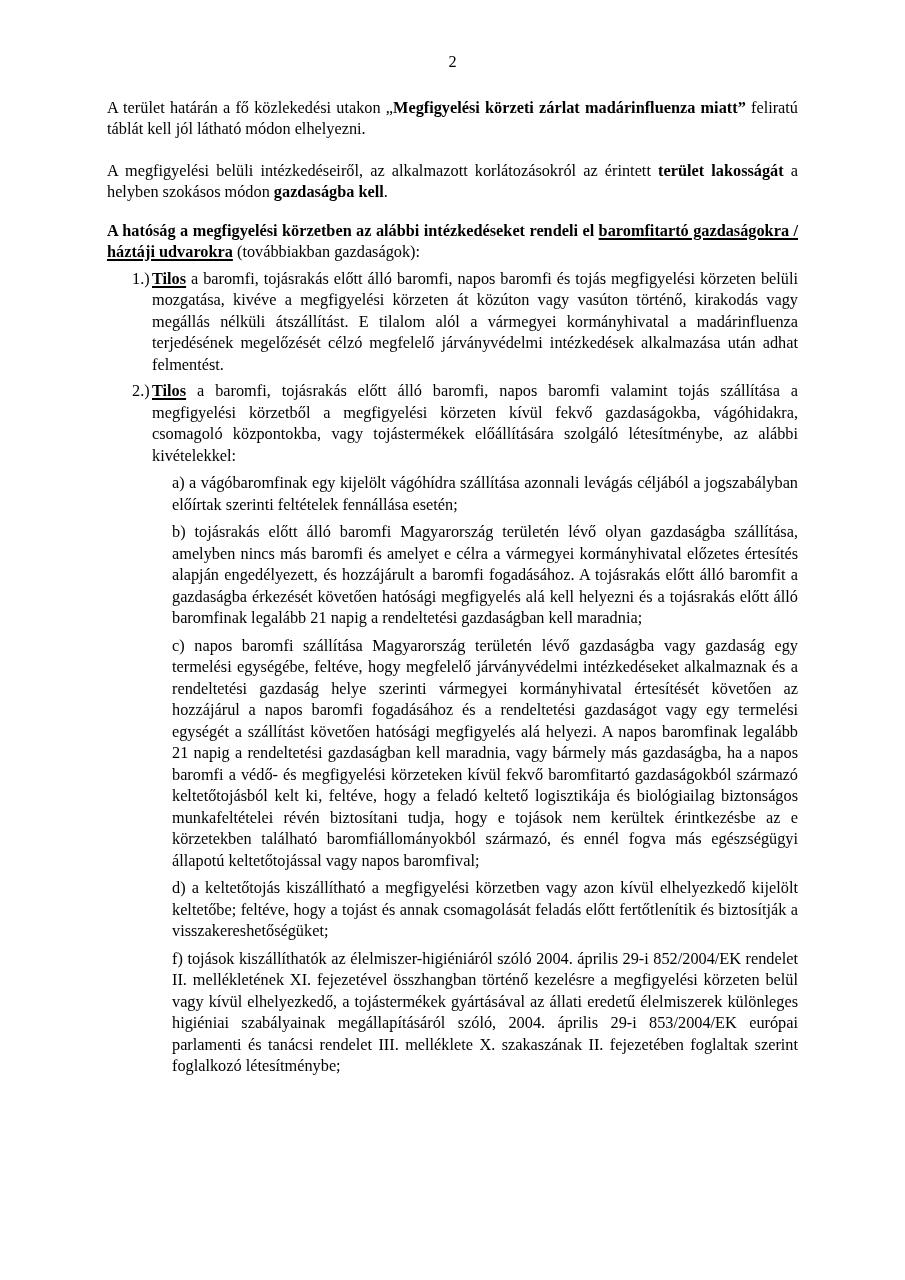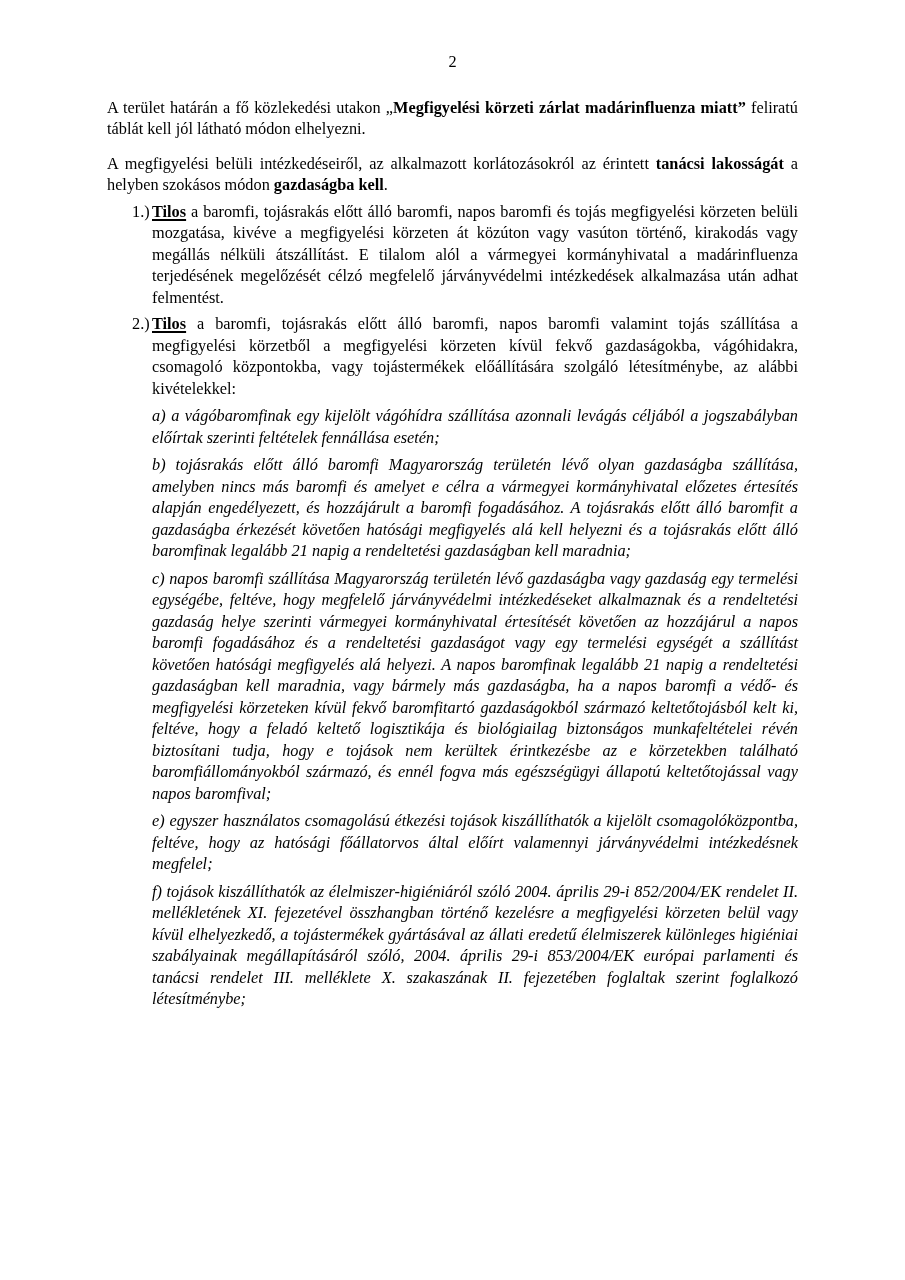--- a/index.html
+++ b/index.html
@@ -21,49 +21,49 @@
   }
   .page-number {
     text-align: center;
     margin-bottom: 24px;
   }
   .content { text-align: justify; }
   .block {
     text-align: justify;
     hyphens: none;
   }
-  .paragraph { margin-top: 13px; }
+  .paragraph { margin-top: 20px; }
   .heading   { margin-top: 17px; }
   .list-item {
     margin-top: 5px;
     position: relative;
     padding-left: 45px;
   }
   .list-item .li-num {
     position: absolute;
     left: 25px;
     top: 0;
   }
   .sub-item {
     margin-top: 6px;
-    margin-left: 45px;
-    font-style: italic;
+    margin-left: 65px;
   }
   .b { font-weight: bold; }
   .u { text-decoration: underline; text-decoration-thickness: 1.5px; text-underline-offset: 2px; }
 </style>
 </head>
 <body>
 
 <div class="page">
   <div class="page-number">2</div>
   <div class="content" id="content">
       <div class="block paragraph"><span>A terület határán a fő közlekedési utakon „</span><span class="b">Megfigyelési körzeti zárlat madárinfluenza miatt”</span><span> feliratú táblát kell jól látható módon elhelyezni.</span></div>
-      <div class="block paragraph"><span>A megfigyelési belüli intézkedéseiről, az alkalmazott korlátozásokról az érintett </span><span class="b">tanácsi lakosságát</span><span> a helyben szokásos módon </span><span class="b">gazdaságba kell</span><span>.</span></div>
+      <div class="block paragraph"><span>A megfigyelési belüli intézkedéseiről, az alkalmazott korlátozásokról az érintett </span><span class="b">terület lakosságát</span><span> a helyben szokásos módon </span><span class="b">gazdaságba kell</span><span>.</span></div>
+      <div class="block heading"><span class="b">A hatóság a megfigyelési körzetben az alábbi intézkedéseket rendeli el </span><span class="b u">baromfitartó gazdaságokra / háztáji udvarokra</span><span> (továbbiakban gazdaságok):</span></div>
       <div class="block list-item"><span class="li-num">1.)</span><span class="b u">Tilos</span><span> a baromfi, tojásrakás előtt álló baromfi, napos baromfi és tojás megfigyelési körzeten belüli mozgatása, kivéve a megfigyelési körzeten át közúton vagy vasúton történő, kirakodás vagy megállás nélküli átszállítást. E tilalom alól a vármegyei kormányhivatal a madárinfluenza terjedésének megelőzését célzó megfelelő járványvédelmi intézkedések alkalmazása után adhat felmentést.</span></div>
       <div class="block list-item"><span class="li-num">2.)</span><span class="b u">Tilos</span><span> a baromfi, tojásrakás előtt álló baromfi, napos baromfi valamint tojás szállítása a megfigyelési körzetből a megfigyelési körzeten kívül fekvő gazdaságokba, vágóhidakra, csomagoló központokba, vagy tojástermékek előállítására szolgáló létesítménybe, az alábbi kivételekkel:</span></div>
       <div class="block sub-item"><span>a) a vágóbaromfinak egy kijelölt vágóhídra szállítása azonnali levágás céljából a jogszabályban előírtak szerinti feltételek fennállása esetén;</span></div>
       <div class="block sub-item"><span>b) tojásrakás előtt álló baromfi Magyarország területén lévő olyan gazdaságba szállítása, amelyben nincs más baromfi és amelyet e célra a vármegyei kormányhivatal előzetes értesítés alapján engedélyezett, és hozzájárult a baromfi fogadásához. A tojásrakás előtt álló baromfit a gazdaságba érkezését követően hatósági megfigyelés alá kell helyezni és a tojásrakás előtt álló baromfinak legalább 21 napig a rendeltetési gazdaságban kell maradnia;</span></div>
       <div class="block sub-item"><span>c) napos baromfi szállítása Magyarország területén lévő gazdaságba vagy gazdaság egy termelési egységébe, feltéve, hogy megfelelő járványvédelmi intézkedéseket alkalmaznak és a rendeltetési gazdaság helye szerinti vármegyei kormányhivatal értesítését követően az hozzájárul a napos baromfi fogadásához és a rendeltetési gazdaságot vagy egy termelési egységét a szállítást követően hatósági megfigyelés alá helyezi. A napos baromfinak legalább 21 napig a rendeltetési gazdaságban kell maradnia, vagy bármely más gazdaságba, ha a napos baromfi a védő- és megfigyelési körzeteken kívül fekvő baromfitartó gazdaságokból származó keltetőtojásból kelt ki, feltéve, hogy a feladó keltető logisztikája és biológiailag biztonságos munkafeltételei révén biztosítani tudja, hogy e tojások nem kerültek érintkezésbe az e körzetekben található baromfiállományokból származó, és ennél fogva más egészségügyi állapotú keltetőtojással vagy napos baromfival;</span></div>
-      <div class="block sub-item"><span>e) egyszer használatos csomagolású étkezési tojások kiszállíthatók a kijelölt csomagolóközpontba, feltéve, hogy az hatósági főállatorvos által előírt valamennyi járványvédelmi intézkedésnek megfelel;</span></div>
+      <div class="block sub-item"><span>d) a keltetőtojás kiszállítható a megfigyelési körzetben vagy azon kívül elhelyezkedő kijelölt keltetőbe; feltéve, hogy a tojást és annak csomagolását feladás előtt fertőtlenítik és biztosítják a visszakereshetőségüket;</span></div>
       <div class="block sub-item"><span>f) tojások kiszállíthatók az élelmiszer-higiéniáról szóló 2004. április 29-i 852/2004/EK rendelet II. mellékletének XI. fejezetével összhangban történő kezelésre a megfigyelési körzeten belül vagy kívül elhelyezkedő, a tojástermékek gyártásával az állati eredetű élelmiszerek különleges higiéniai szabályainak megállapításáról szóló, 2004. április 29-i 853/2004/EK európai parlamenti és tanácsi rendelet III. melléklete X. szakaszának II. fejezetében foglaltak szerint foglalkozó létesítménybe;</span></div>
     </div>
 </div>
 
 </body></html>

